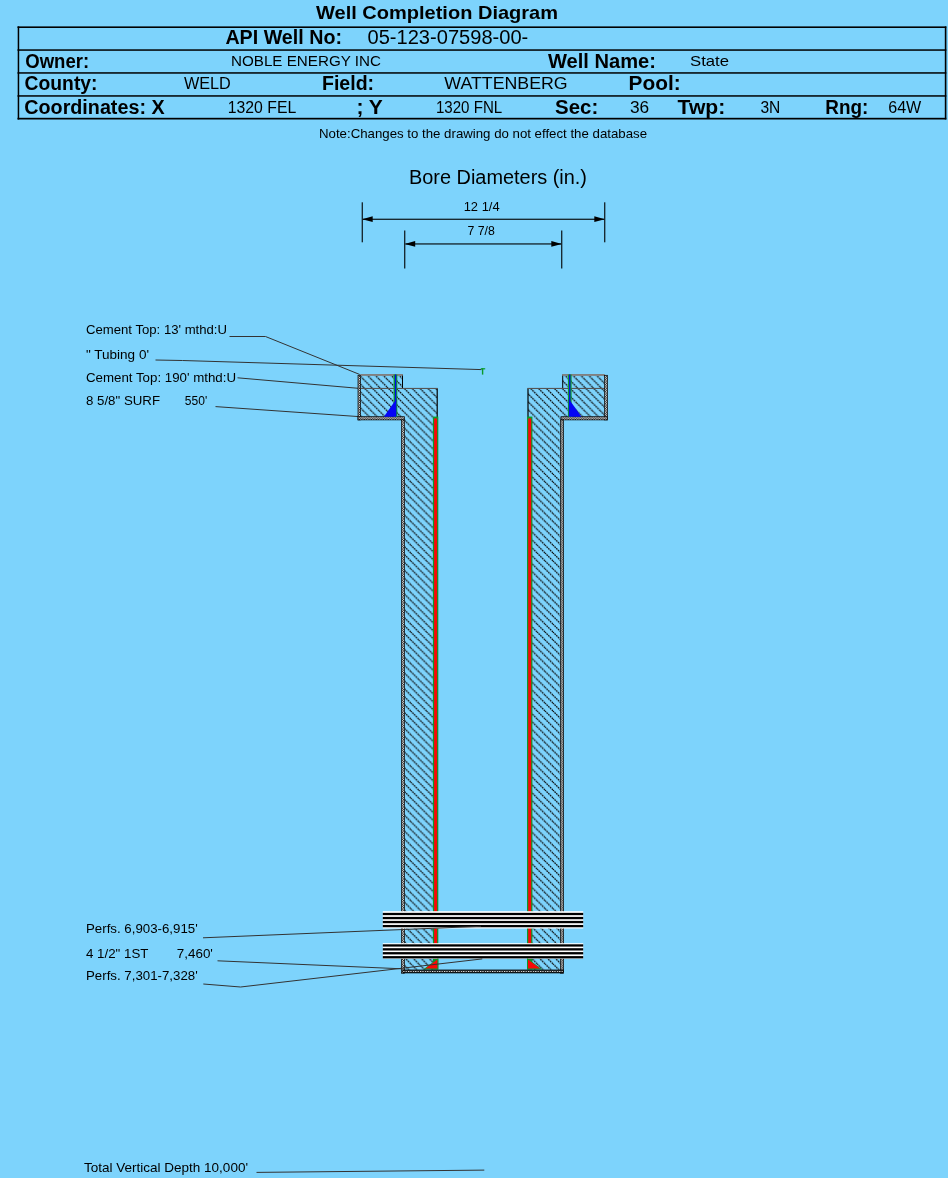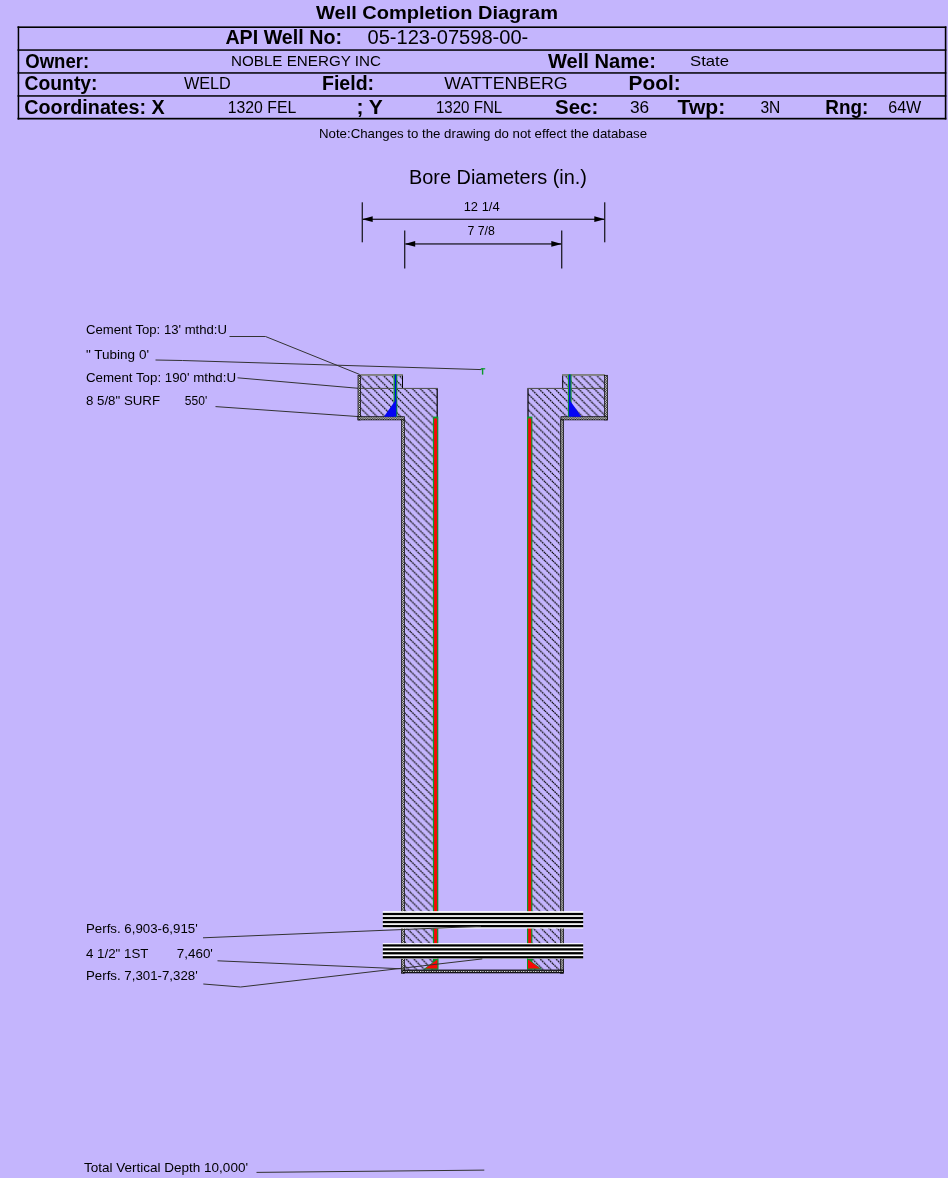--- a/index.html
+++ b/index.html
@@ -1,16 +1,16 @@
 <!DOCTYPE html>
 <html><head>
 <meta charset="utf-8">
 <style>
   html,body{margin:0;padding:0;background:#fff;}
-  #page{position:relative;width:948px;height:1178px;background:#c4b5fd;overflow:hidden;
+  #page{position:relative;width:948px;height:1178px;background:#7dd3fc;overflow:hidden;
         font-family:"Liberation Sans",sans-serif;}
   svg{position:absolute;left:0;top:0;}
   text{font-family:"Liberation Sans",sans-serif;fill:#000;}
 </style>
 </head>
 <body>
 <div id="page">
 <svg width="948" height="1178" viewBox="0 0 948 1178">
 <defs>
 <pattern id="hp" width="7.9" height="7.9" patternUnits="userSpaceOnUse">

